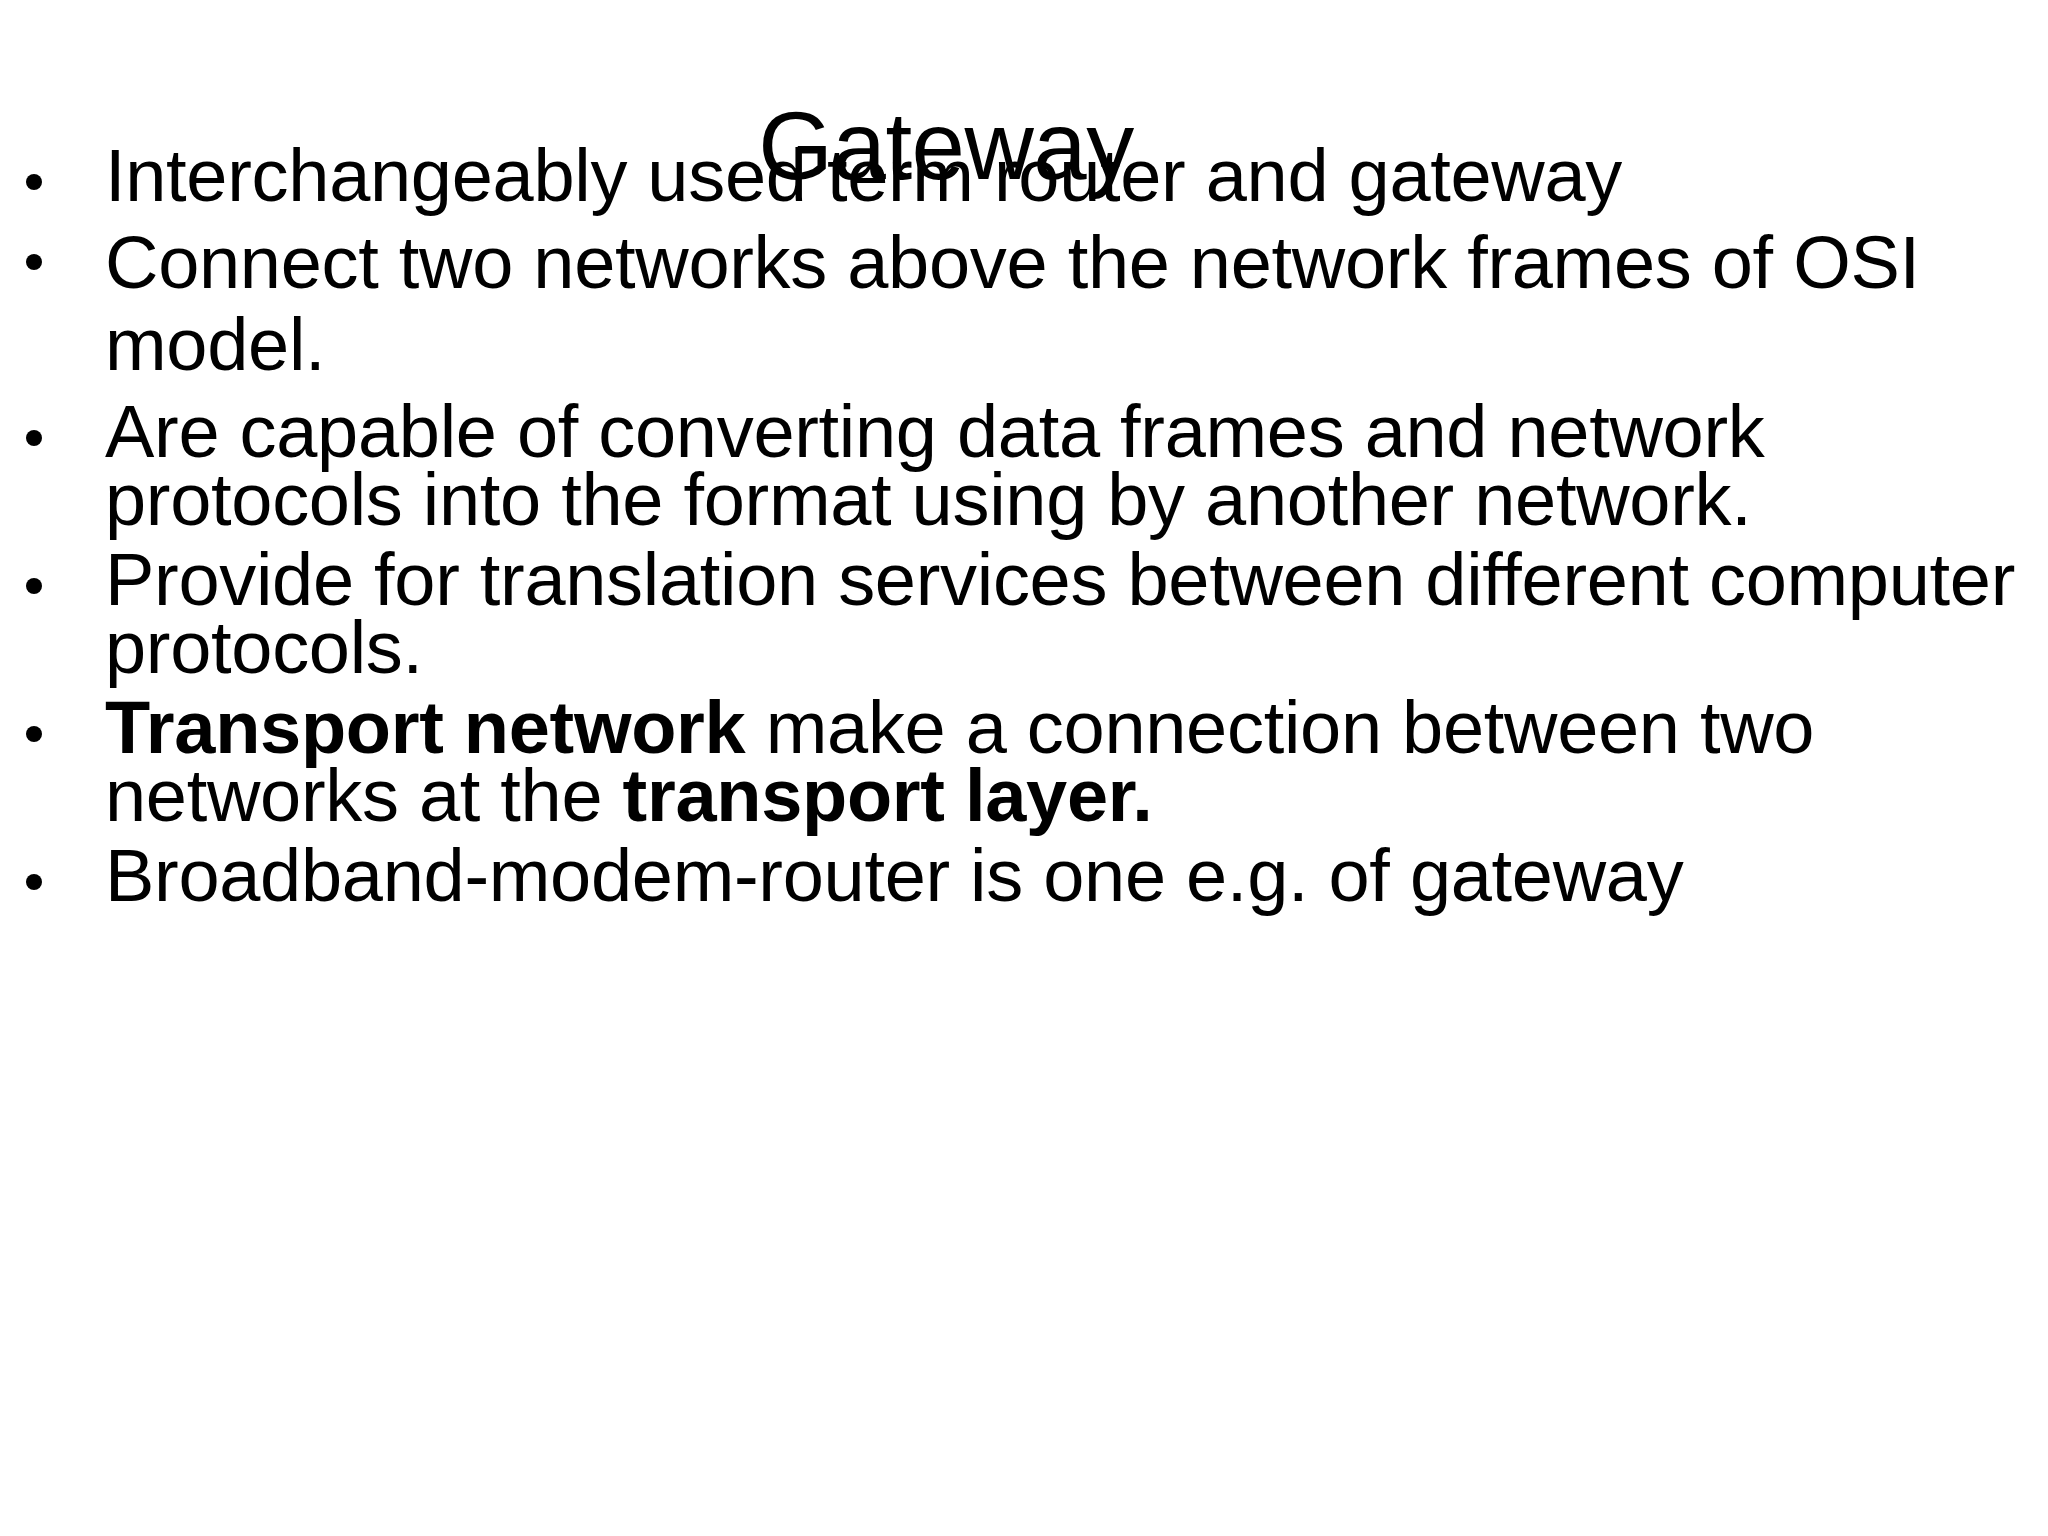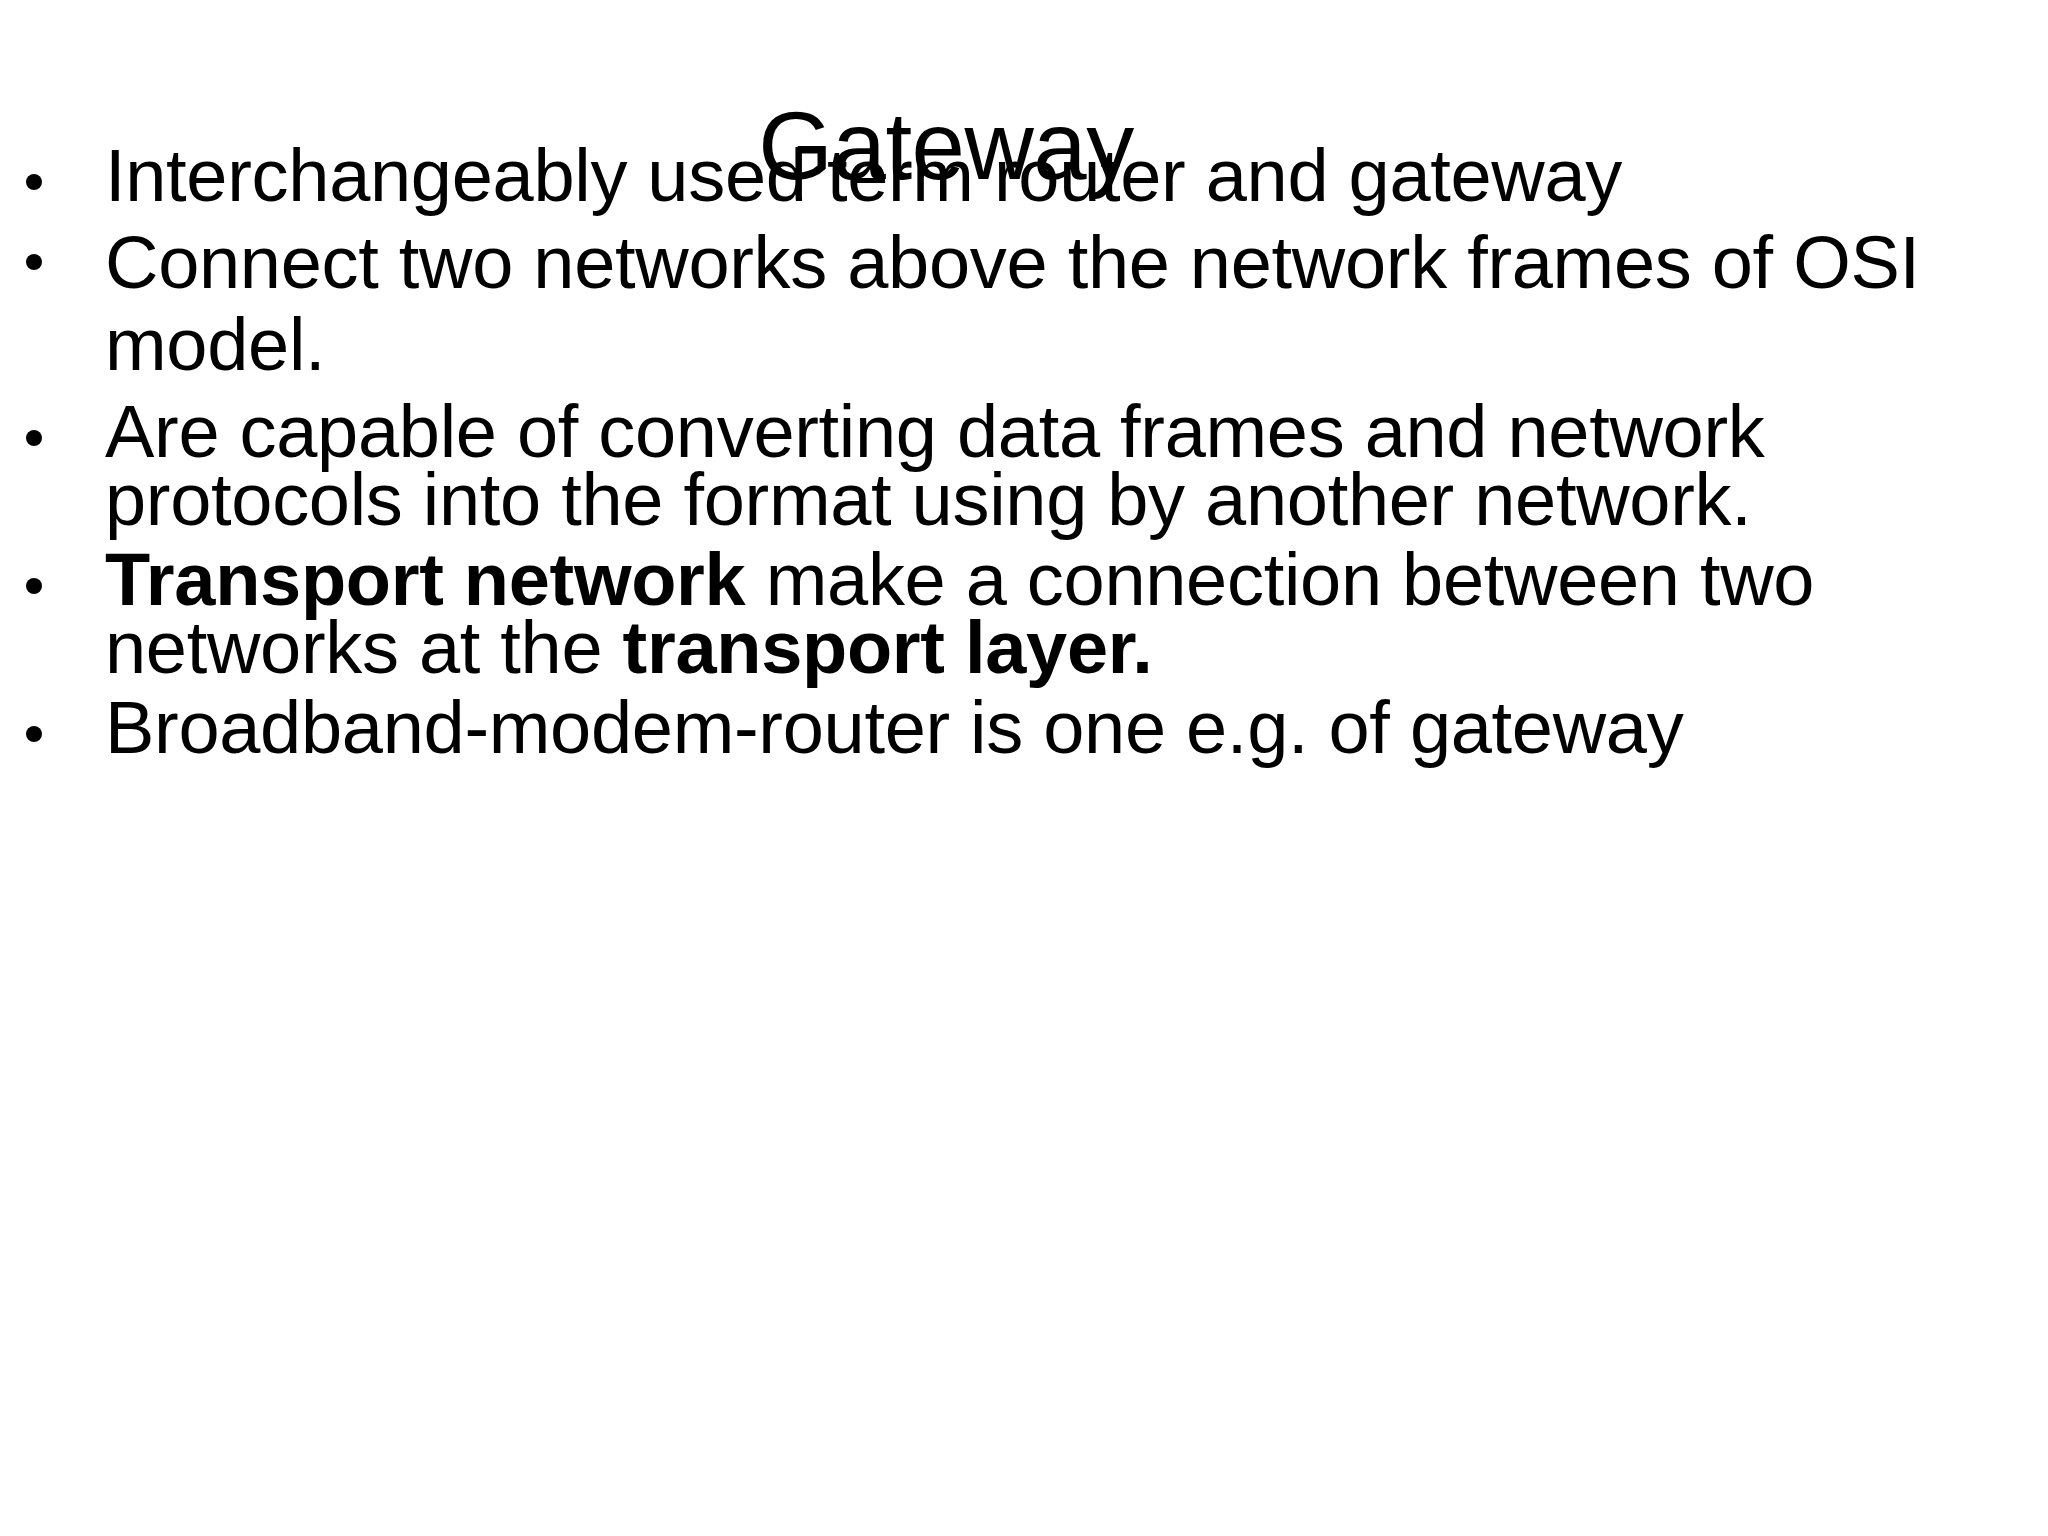--- a/index.html
+++ b/index.html
@@ -106,20 +106,24 @@
       <li class="bullet-item loose">
         <span class="bullet-marker"></span>
         <span class="bullet-text"><span>Connect two networks above the network frames of OSI model.</span></span>
       </li>
       <li class="bullet-item">
         <span class="bullet-marker"></span>
         <span class="bullet-text"><span>Are capable of converting data frames and network protocols into the format using by another network.</span></span>
       </li>
       <li class="bullet-item">
         <span class="bullet-marker"></span>
+        <span class="bullet-text"><span>Provide for translation services between different computer protocols.</span></span>
+      </li>
+      <li class="bullet-item">
+        <span class="bullet-marker"></span>
         <span class="bullet-text"><span class="b">Transport network</span><span> make a connection between two networks at the </span><span class="b">transport layer.</span></span>
       </li>
       <li class="bullet-item">
         <span class="bullet-marker"></span>
         <span class="bullet-text"><span>Broadband-modem-router is one e.g. of gateway</span></span>
       </li>
     </ul>
 
 </div>
 

